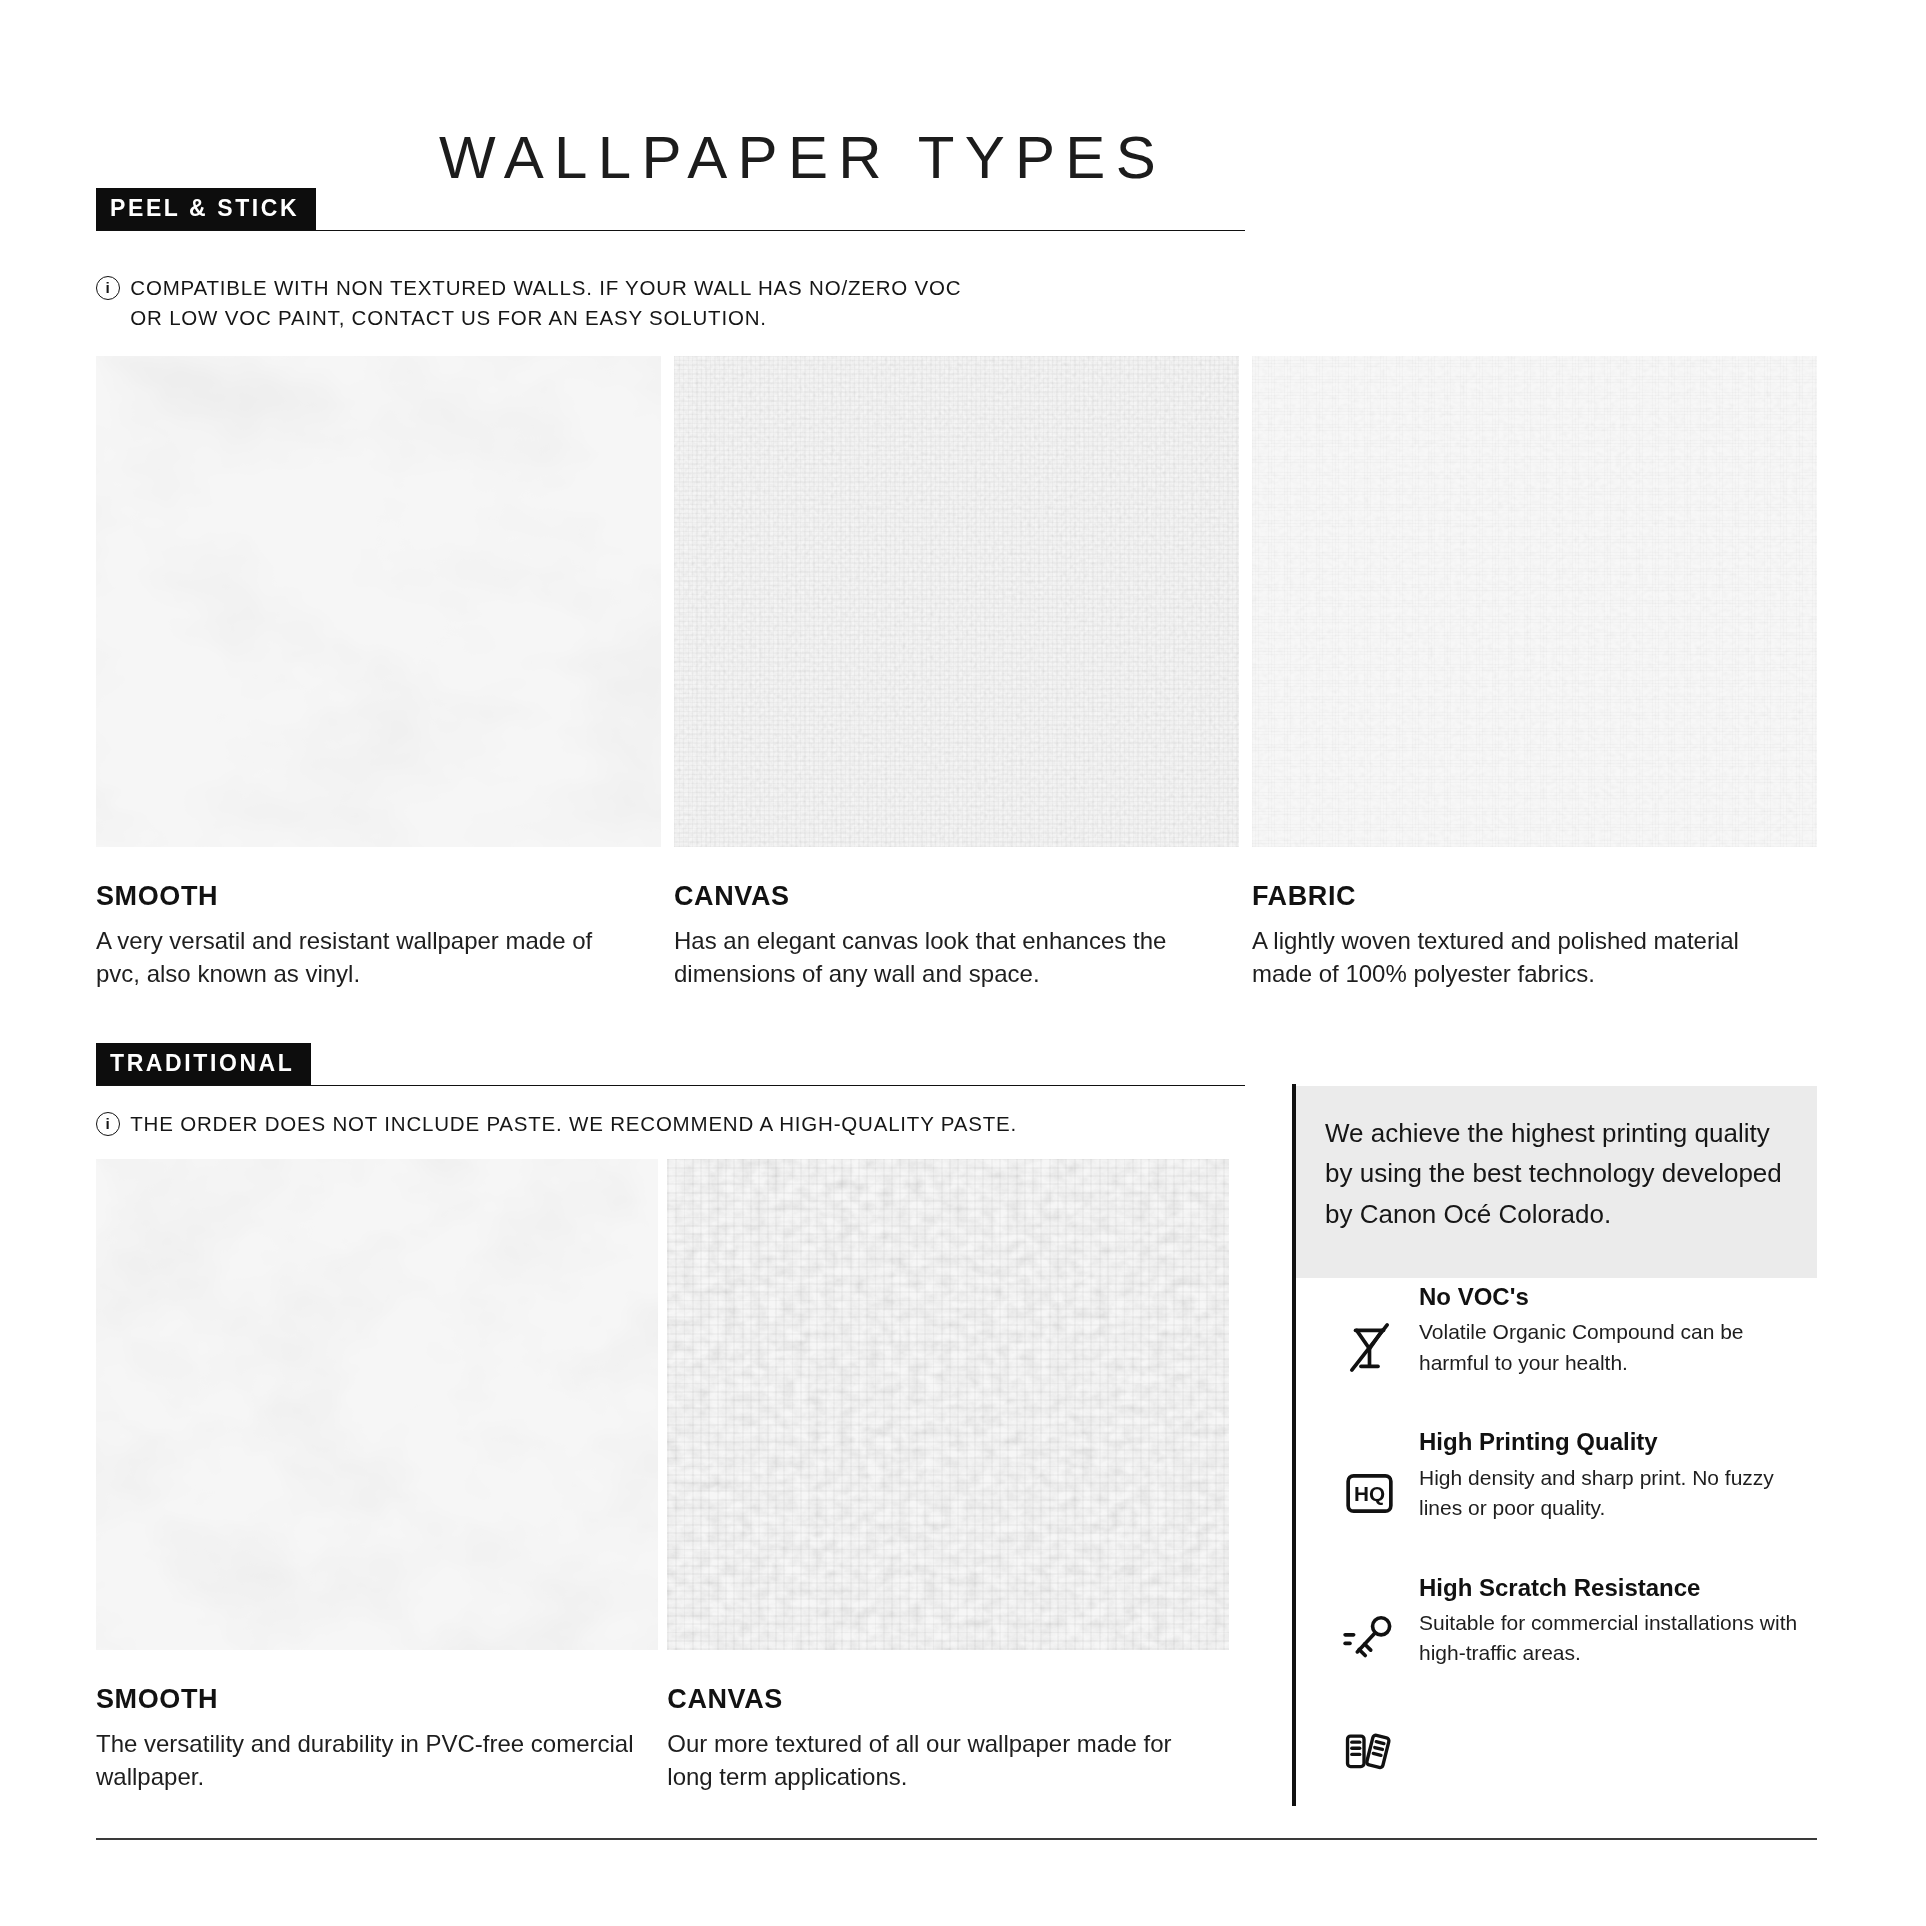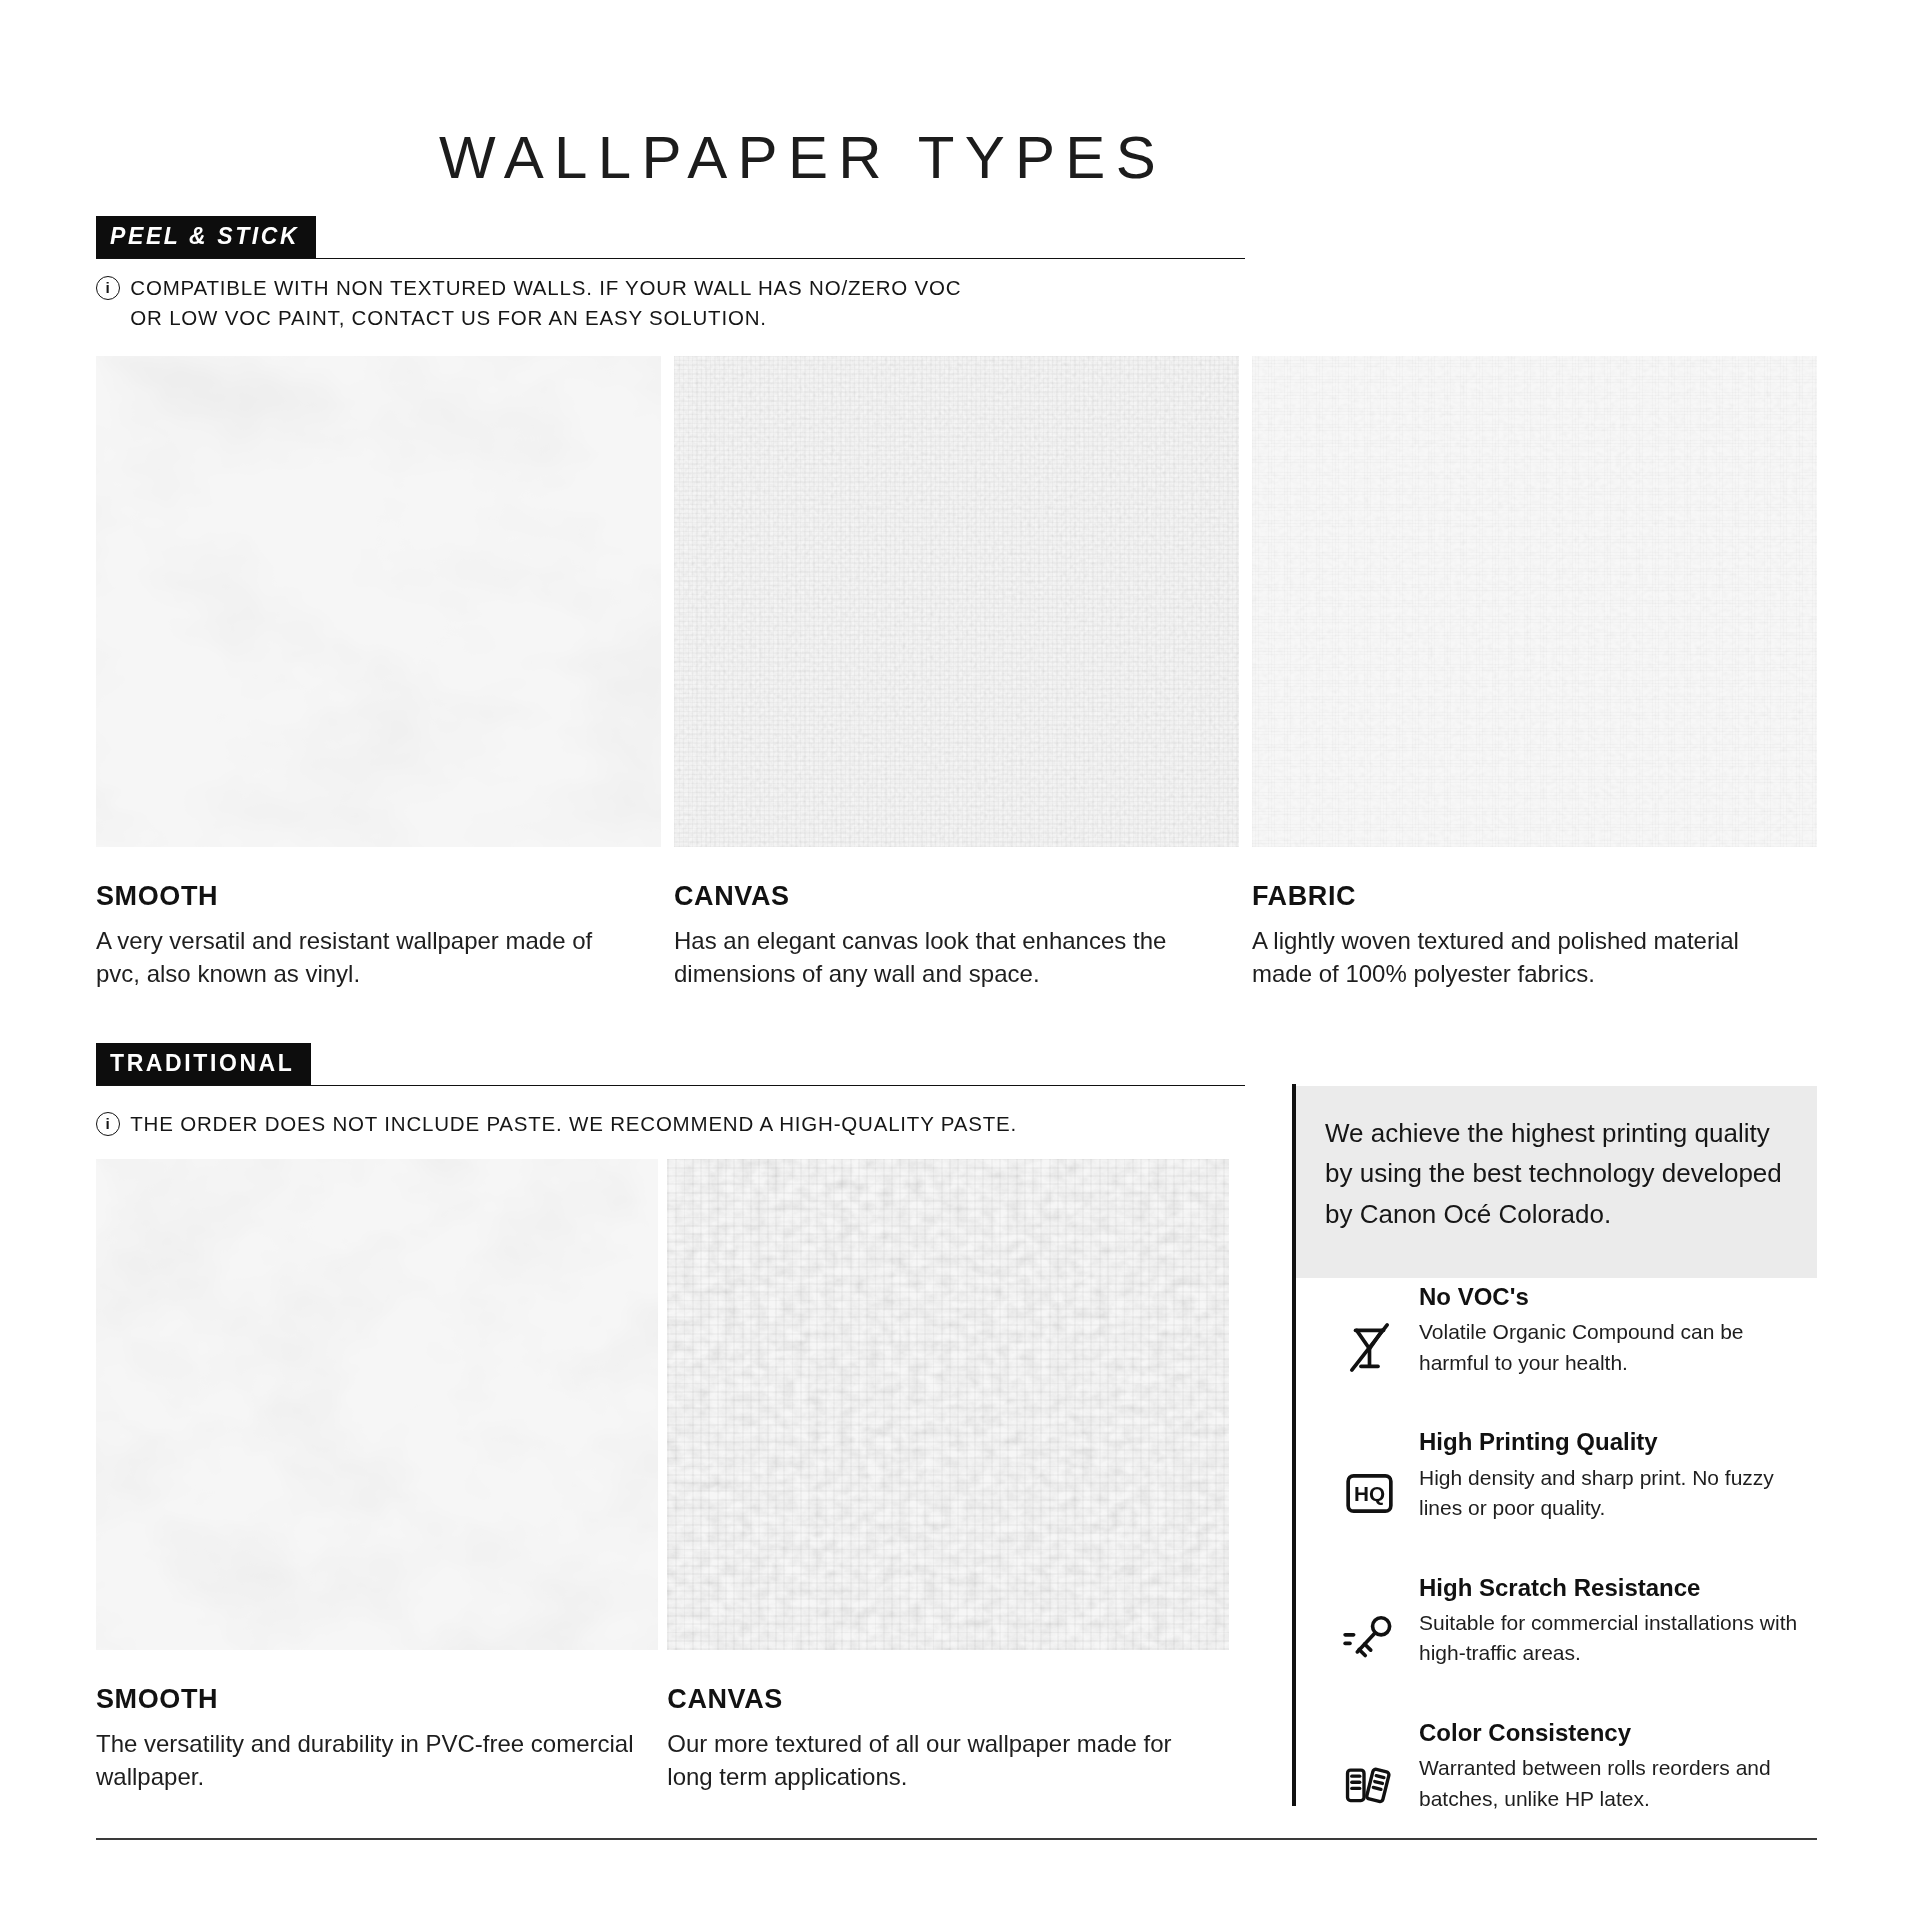--- a/index.html
+++ b/index.html
@@ -26,21 +26,21 @@
     white-space: nowrap;
   }
 
   
   .section-bar {
     position: absolute;
     left: 96px;
     width: 1149px;
     border-bottom: 1.9px solid #111;
   }
-  .section-bar.first { top: 216px; font-style: italic; }
+  .section-bar.first { top: 188px; }
   .section-bar.second { top: 1043px; }
   .badge {
     display: inline-block;
     background: #0d0d0d;
     color: #ffffff;
     font-size: 23px;
     font-weight: 700;
     letter-spacing: 2.6px;
     padding: 7px 16.7px 8.3px 14px;
   }
@@ -323,24 +323,20 @@
           <path d="M21 48 h13"></path>
           <path d="M21 58 h13"></path>
           <g transform="rotate(14 63 54)">
             <rect x="50" y="28" width="27" height="50" rx="5"></rect>
             <path d="M57 38 h13"></path>
             <path d="M57 48 h13"></path>
             <path d="M57 58 h13"></path>
           </g>
         </svg>
       </span>
-      <div>
-        <div class="feature-title">Color Consistency</div>
-        <div class="feature-desc">Warranted between rolls reorders and batches, unlike HP latex.</div>
-      </div>
     </div>
 
   </div>
 
   <div class="bottom-rule"></div>
 
 </div>
 
 
 </body></html>

